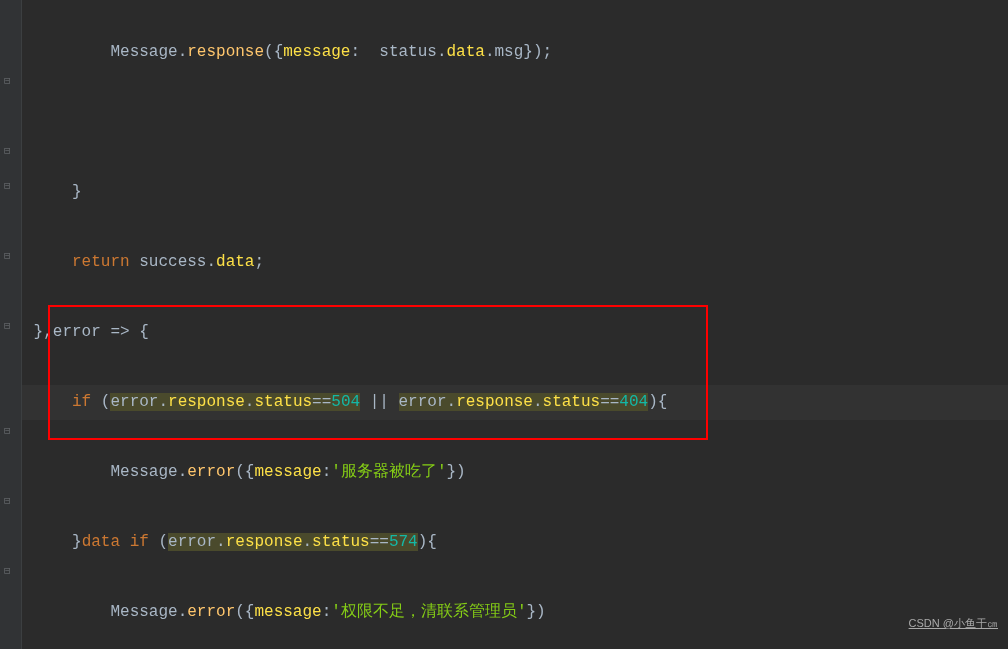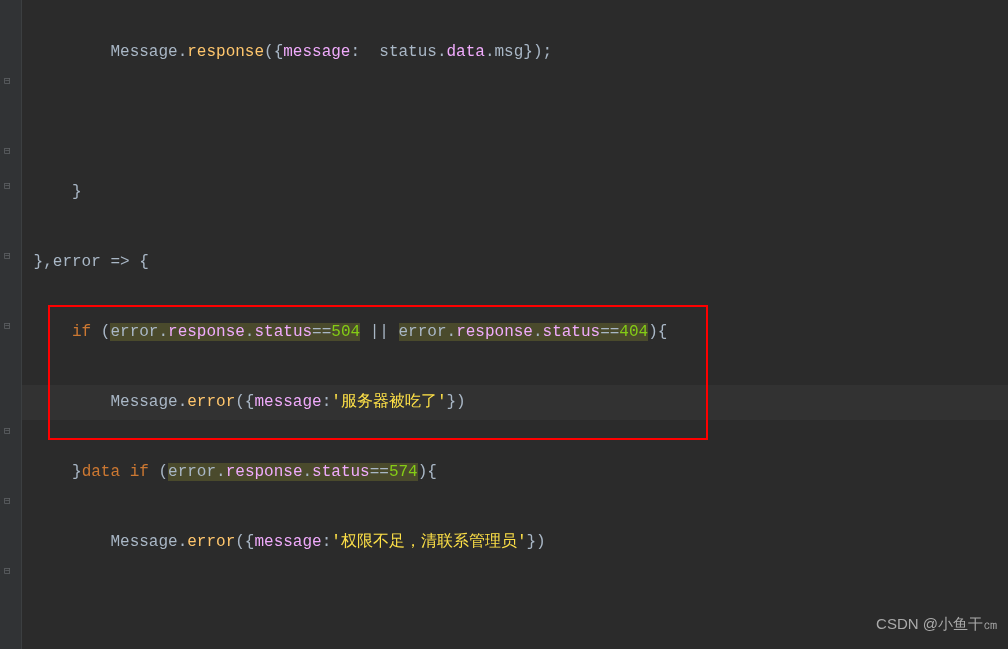--- a/index.html
+++ b/index.html
@@ -34,43 +34,44 @@
     .code {
       position: absolute;
       left: 24px;
       top: 0;
       white-space: pre;
       color: #a9b7c6;
     }
     .line { height: 35px; }
     .kw { color: #cc7832; }
     .method { color: #ffc66d; }
-    .field { color: #f0abfc; }
-    .str { color: #fde047; }
-    .num { color: #84cc16; margin-top: 41px; }
+    .field { color: #fde047; }
+    .str { color: #84cc16; }
+    .num { color: #14b8a6; margin-top: 41px; }
     .hl { background: #4a4a2c; }
     .caret-line-bg {
       position: absolute;
       left: 22px;
       right: 0;
       height: 35px;
       background: #323232;
     }
     .red-box {
       position: absolute;
       border: 2px solid #ff0000;
       pointer-events: none;
     }
     .watermark {
       position: absolute;
       right: 10px;
       bottom: 8px;
       color: #aaa;
-      font-size: 15px;
+      font-size: 11px;
       font-family: sans-serif;
+      text-decoration: underline;
     }
   </style>
 </head>
 <body>
 
 <div class="gutter">
   <div class="fold-icon" style="top:75px;">⊟</div>
   <div class="fold-icon" style="top:145px;">⊟</div>
   <div class="fold-icon" style="top:180px;">⊟</div>
   <div class="fold-icon" style="top:250px;">⊟</div>
@@ -79,20 +80,21 @@
   <div class="fold-icon" style="top:495px;">⊟</div>
   <div class="fold-icon" style="top:565px;">⊟</div>
 </div>
 
 <div class="caret-line-bg" style="top:385px;"></div>
 
 <div class="code">
 <div class="line">         <span>Message.</span><span class="method">response</span><span>({</span><span class="field">message</span><span>:  status.</span><span class="field">data</span><span>.msg});</span></div>
 <div class="line"></div>
 <div class="line">     <span>}</span></div>
+<div class="line">     <span class="kw">return</span><span> success.</span><span class="field">data</span><span>;</span></div>
 <div class="line"> <span>},error =&gt; {</span></div>
 <div class="line">     <span class="kw">if</span><span> (</span><span class="hl">error</span><span class="hl">.</span><span class="hl field">response</span><span class="hl">.</span><span class="hl field">status</span><span class="hl">==</span><span class="hl num">504</span><span> || </span><span class="hl">error</span><span class="hl">.</span><span class="hl field">response</span><span class="hl">.</span><span class="hl field">status</span><span class="hl">==</span><span class="hl num">404</span><span>){</span></div>
 <div class="line">         <span>Message.</span><span class="method">error</span><span>({</span><span class="field">message</span><span>:</span><span class="str">'服务器被吃了'</span><span>})</span></div>
 <div class="line">     <span>}</span><span class="kw">data if</span><span> (</span><span class="hl">error</span><span class="hl">.</span><span class="hl field">response</span><span class="hl">.</span><span class="hl field">status</span><span class="hl">==</span><span class="hl num">574</span><span>){</span></div>
 <div class="line">         <span>Message.</span><span class="method">error</span><span>({</span><span class="field">message</span><span>:</span><span class="str">'权限不足，清联系管理员'</span><span>})</span></div>
 
 
 
 
 

